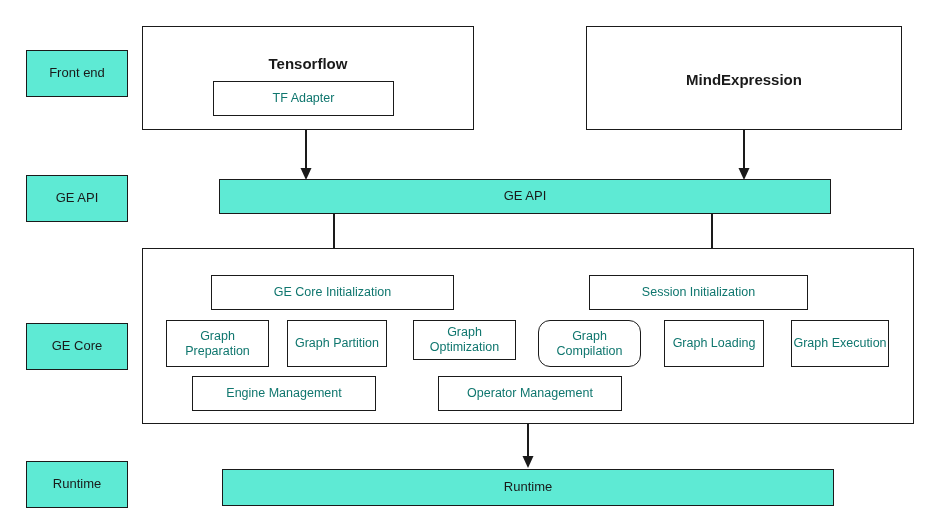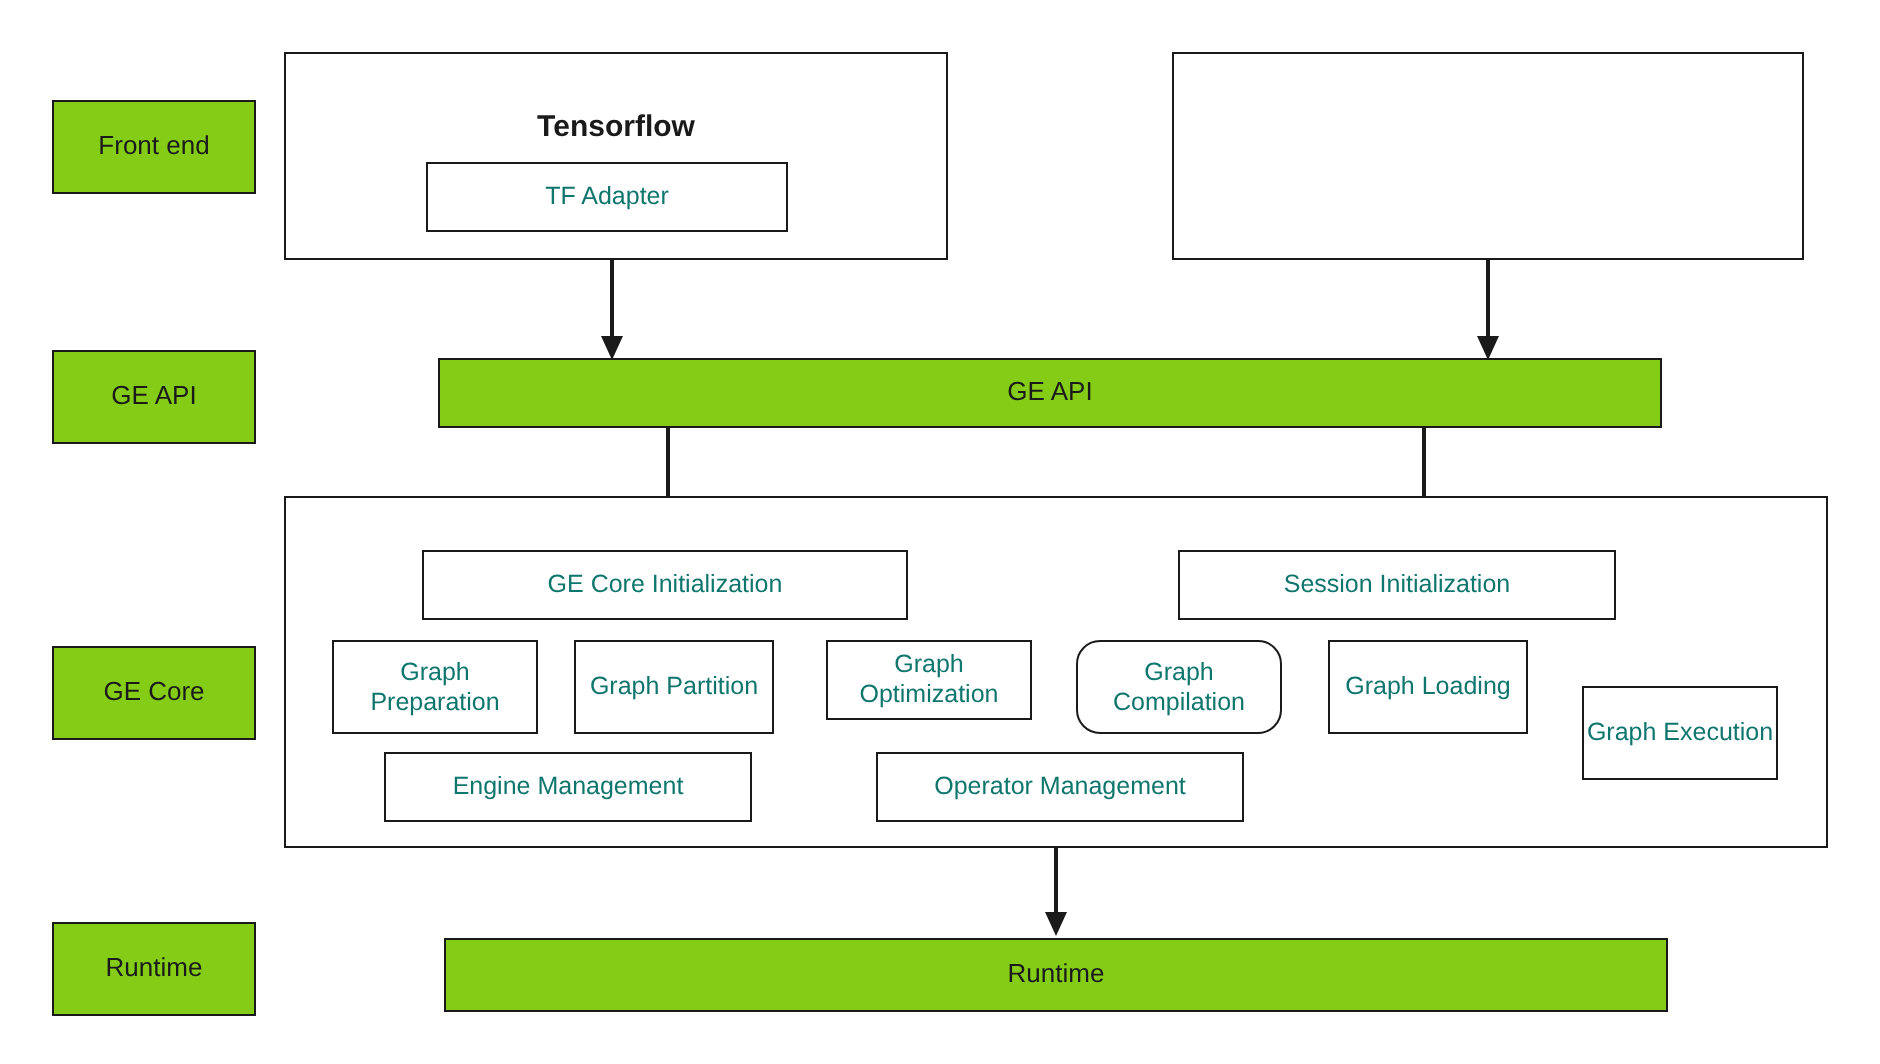--- a/index.html
+++ b/index.html
@@ -13,21 +13,21 @@
   #stage {
     position: relative;
     width: 940px;
     height: 532px;
     background: #ffffff;
     overflow: hidden;
   }
   .box {
     position: absolute;
     box-sizing: border-box;
-    background: #84cc16;
+    background: #5eead4;
     border: 1.5px solid #1a1a1a;
     display: flex;
     align-items: center;
     justify-content: center;
     text-align: center;
     color: #1a1a1a;
     font-size: 13px;
     line-height: 1.25;
   }
   .layer-label {
@@ -88,20 +88,21 @@
     <span>Runtime</span>
   </div>
 
   <div class="group" style="left:142px; top:26px; width:332px; height:104px;"></div>
   <div class="group-title" style="left:142px; top:55px; width:332px;">Tensorflow</div>
   <div class="inner" style="left:213px; top:81px; width:181px; height:35px;">
     <span>TF Adapter</span>
   </div>
 
   <div class="group" style="left:586px; top:26px; width:316px; height:104px;"></div>
+  <div class="group-title" style="left:586px; top:71px; width:316px;">MindExpression</div>
 
   <div class="arrow" style="left:296px; top:130px; width:20px; height:52px;">
     <svg width="20" height="52" viewBox="0 0 20 52">
       <line x1="10" y1="0" x2="10" y2="42" stroke="#1a1a1a" stroke-width="2"></line>
       <polygon points="10,50 4.5,38 15.5,38" fill="#1a1a1a"></polygon>
     </svg>
   </div>
 
   <div class="arrow" style="left:734px; top:130px; width:20px; height:52px;">
     <svg width="20" height="52" viewBox="0 0 20 52">
@@ -145,21 +146,21 @@
   </div>
   <div class="inner" style="left:413px; top:320px; width:103px; height:40px;">
     <span>Graph Optimization</span>
   </div>
   <div class="inner" style="left:538px; top:320px; width:103px; height:47px;border-radius:12px;">
     <span>Graph Compilation</span>
   </div>
   <div class="inner" style="left:664px; top:320px; width:100px; height:47px;">
     <span>Graph Loading</span>
   </div>
-  <div class="inner" style="left:791px; top:320px; width:98px; height:47px;margin-top:23px;">
+  <div class="inner" style="left:791px; top:320px; width:98px; height:47px;">
     <span>Graph Execution</span>
   </div>
 
   <div class="inner" style="left:192px; top:376px; width:184px; height:35px;">
     <span>Engine Management</span>
   </div>
   <div class="inner" style="left:438px; top:376px; width:184px; height:35px;">
     <span>Operator Management</span>
   </div>
 

